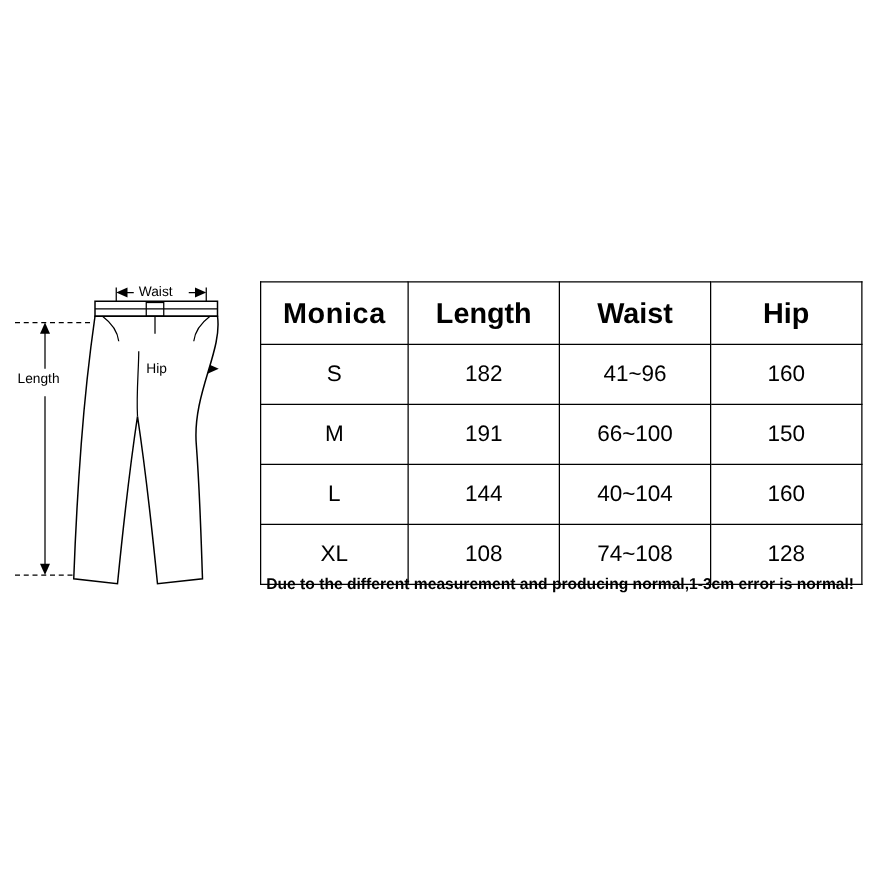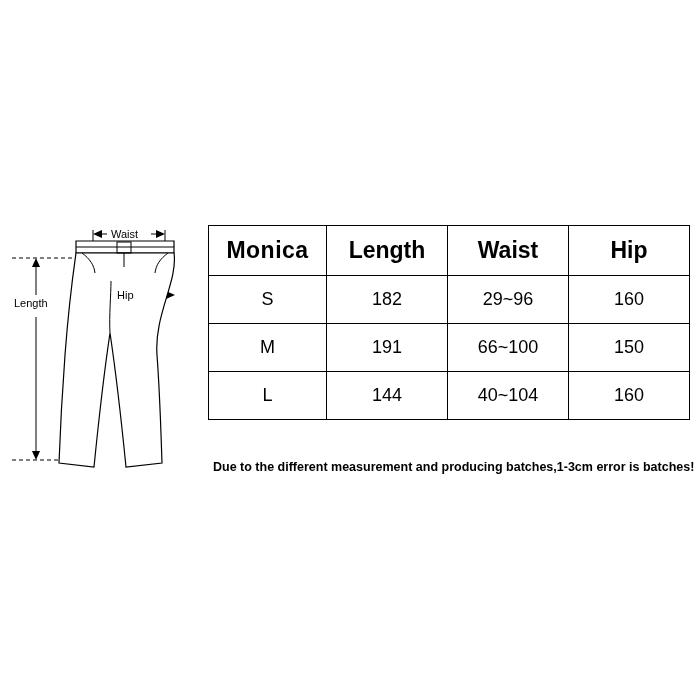--- a/index.html
+++ b/index.html
@@ -194,33 +194,39 @@
         <th class="brand-cell">Monica</th>
         <th>Length</th>
         <th>Waist</th>
         <th>Hip</th>
       </tr>
     </thead>
     <tbody>
       <tr>
         <td>S</td>
         <td>182</td>
-        <td>29~96</td>
+        <td>41~96</td>
         <td>160</td>
       </tr>
       <tr>
         <td>M</td>
         <td>191</td>
         <td>66~100</td>
         <td>150</td>
       </tr>
       <tr>
         <td>L</td>
         <td>144</td>
         <td>40~104</td>
         <td>160</td>
       </tr>
+      <tr>
+        <td>XL</td>
+        <td>108</td>
+        <td>74~108</td>
+        <td>128</td>
+      </tr>
     </tbody>
   </table>
 
-  <div id="table-note">Due to the different measurement and producing batches,1-3cm error is batches!</div>
+  <div id="table-note">Due to the different measurement and producing normal,1-3cm error is normal!</div>
 
 </div>
 
 </body></html>

